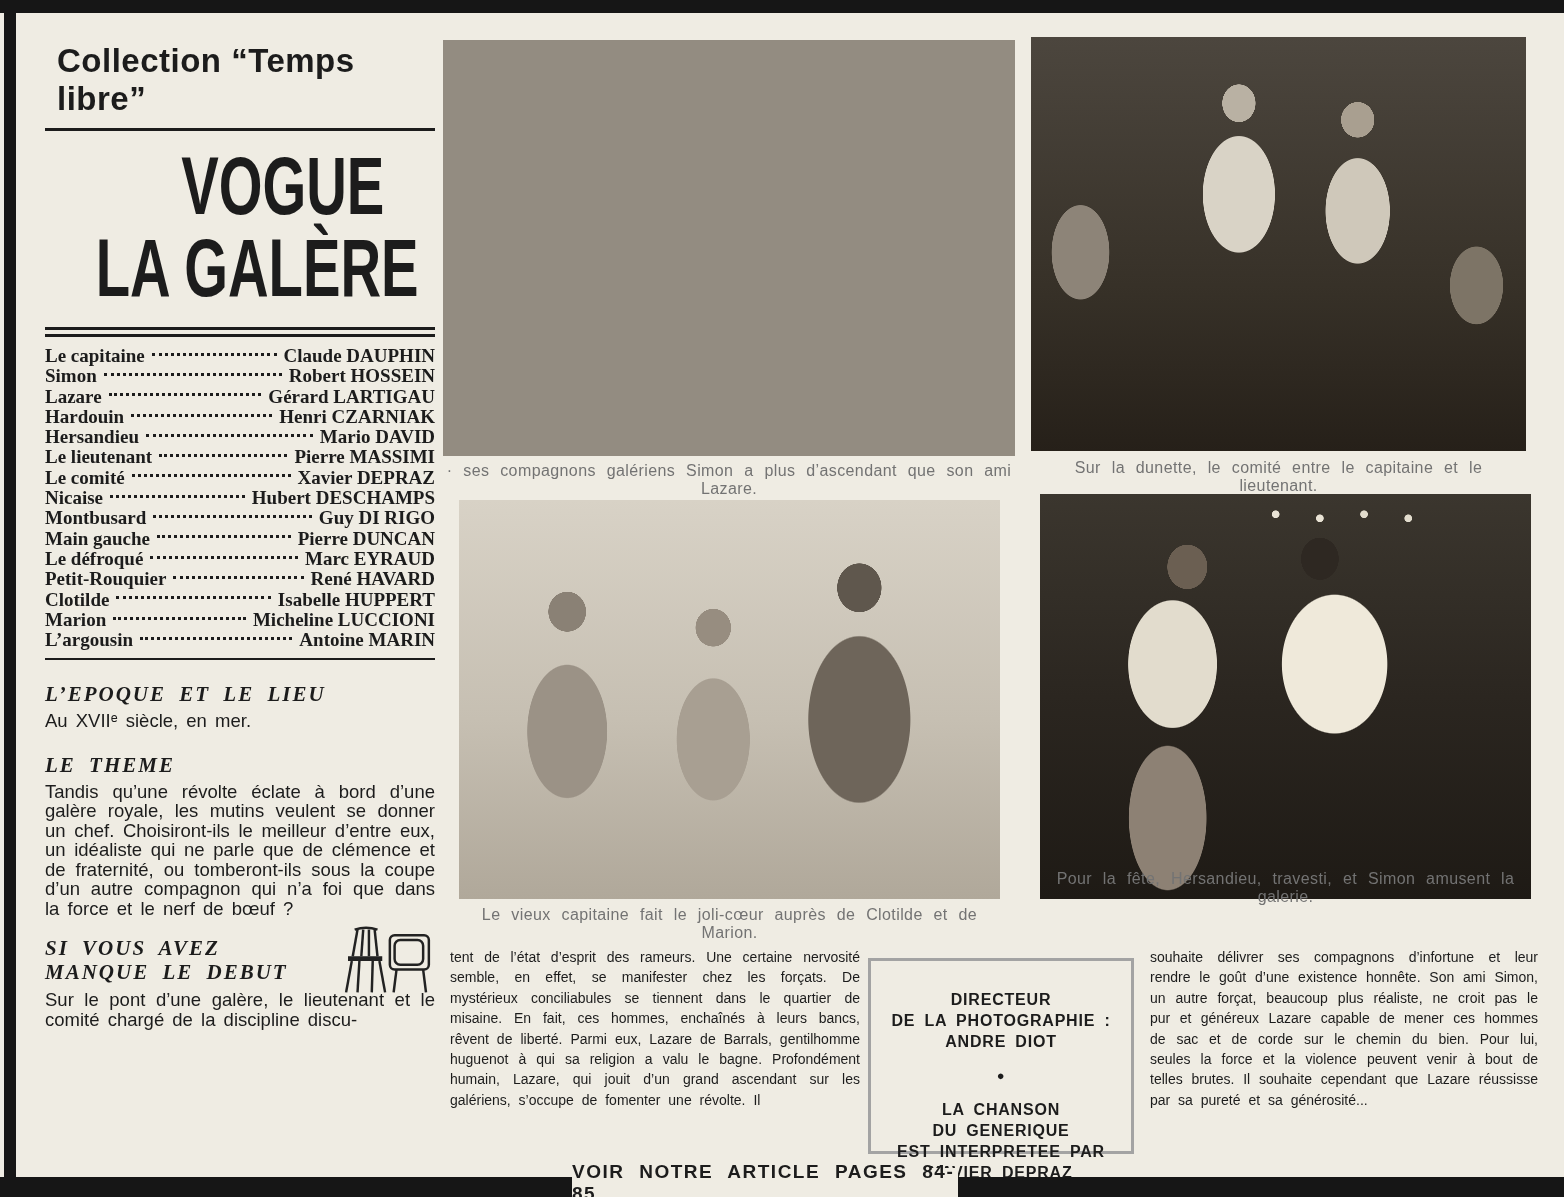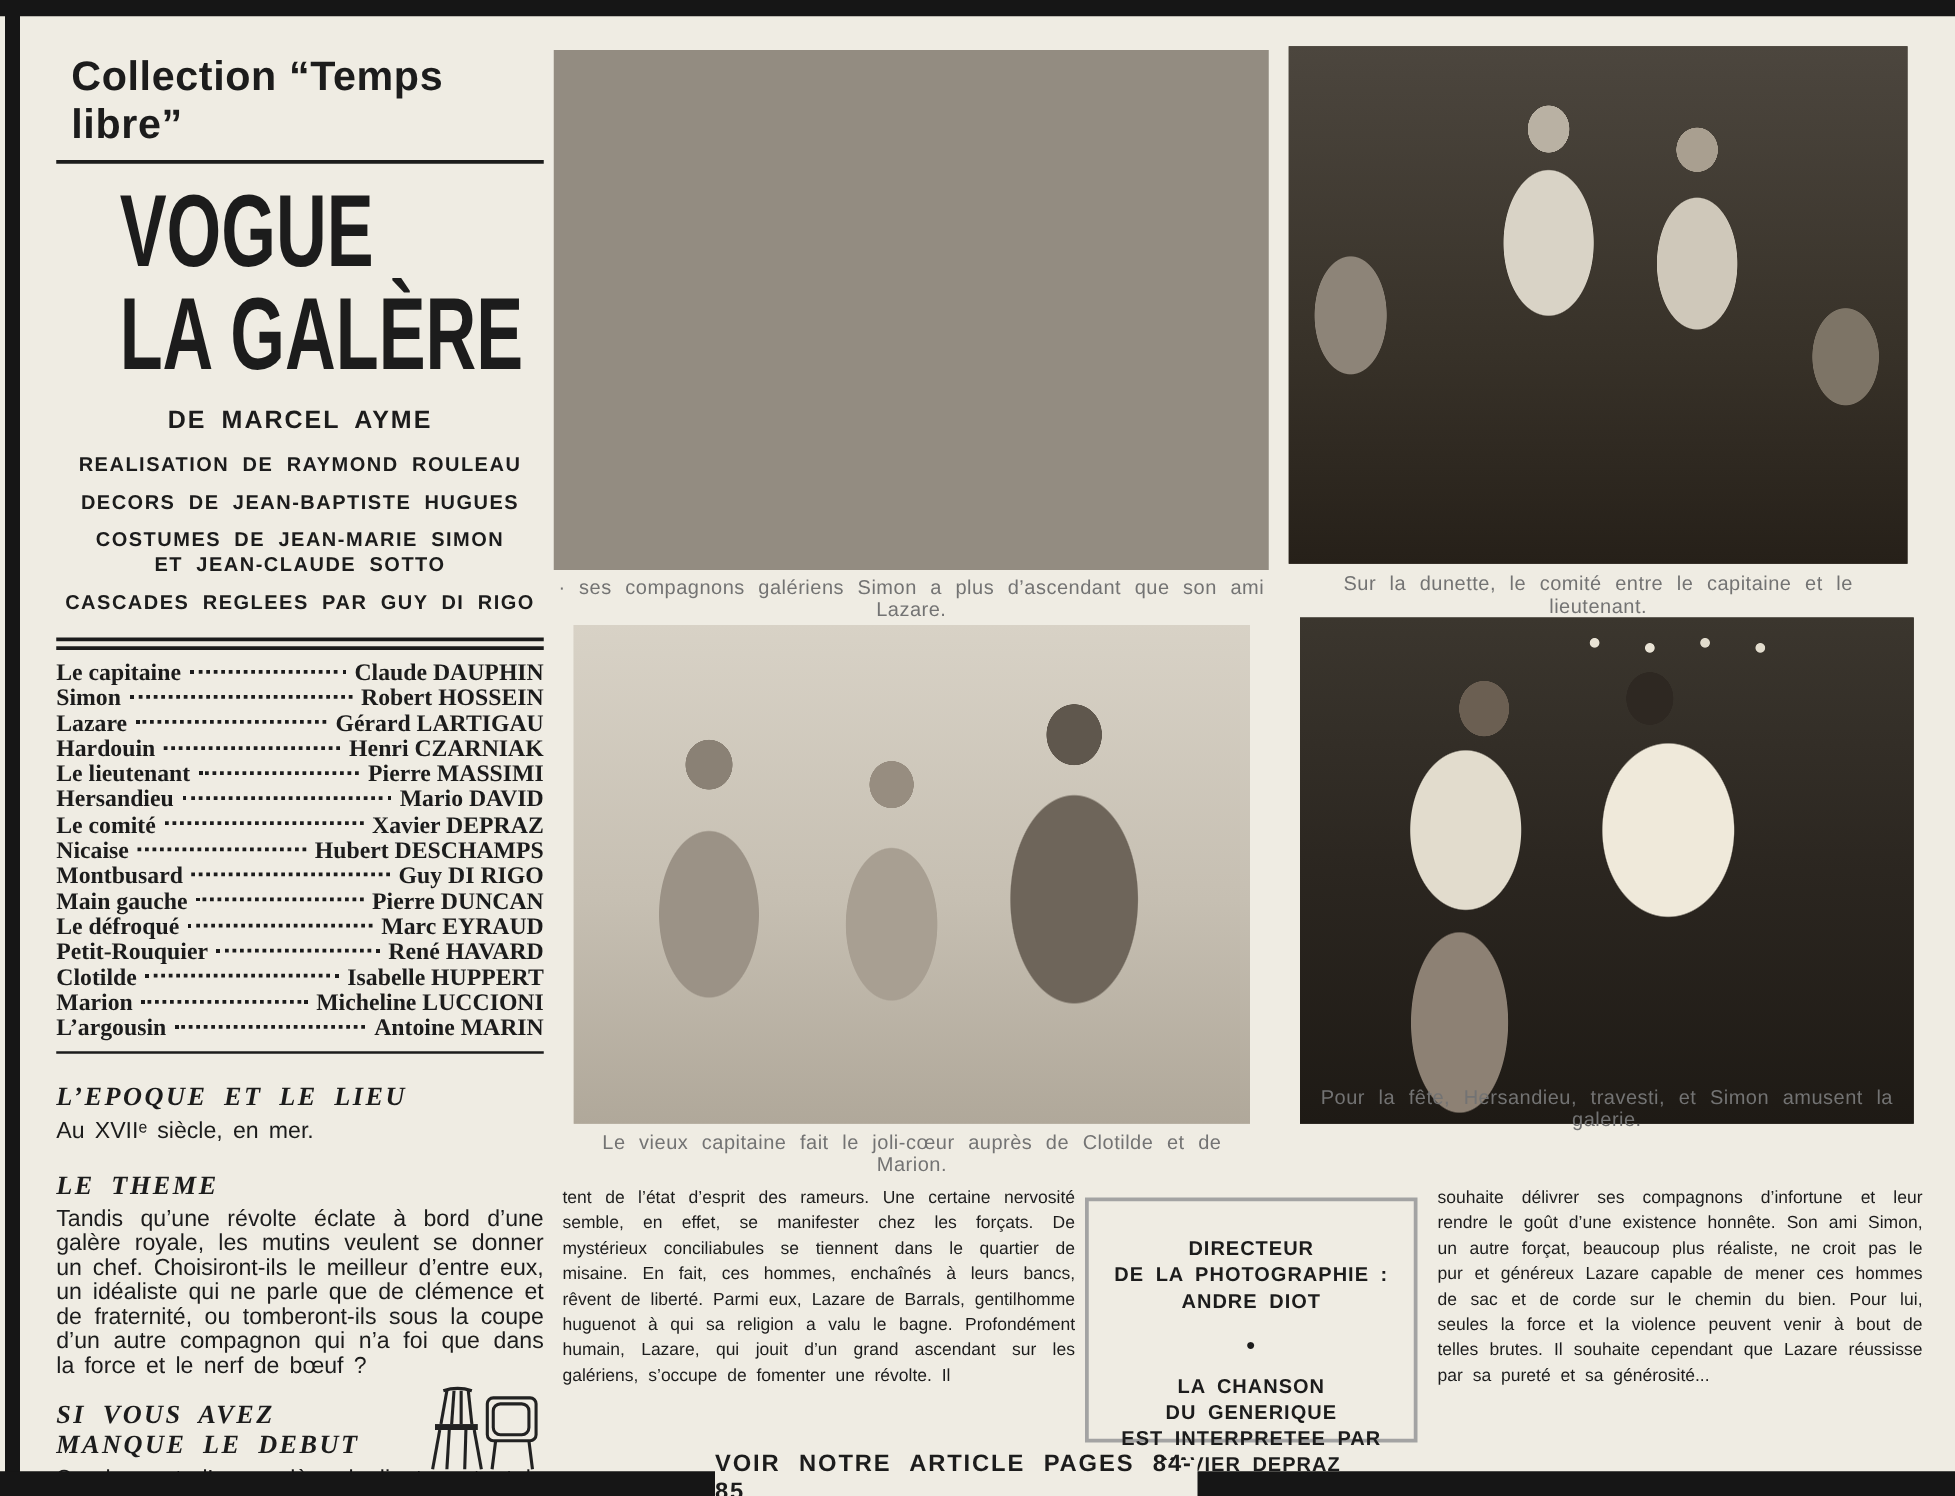--- a/index.html
+++ b/index.html
@@ -6,21 +6,21 @@
   .page{position:relative;width:1564px;height:1197px;background:#efece3;overflow:hidden;
         font-family:"Liberation Sans",sans-serif;color:#1c1c1c;}
   
   .bar-top{position:absolute;left:0;top:0;width:1564px;height:13px;background:#161616;}
   .bar-left{position:absolute;left:4px;top:10px;width:12px;height:1187px;background:#161616;}
 
   
   .left-col{position:absolute;left:45px;top:36px;width:390px;}
   .masthead{font-size:33px;font-weight:bold;letter-spacing:0.5px;padding:6px 0 10px 12px;
             border-bottom:3px solid #1c1c1c;}
-  .title-block{text-align:left;margin-top:14px;}
+  .title-block{text-align:right;margin-top:14px;}
   .title-line{display:block;font-weight:bold;font-size:76px;line-height:82px;white-space:nowrap;
               transform:scaleX(0.74) scaleY(1.08);transform-origin:50% 50%;}
   .credits{text-align:center;margin-top:16px;}
   .credit-line{font-weight:bold;font-size:16px;letter-spacing:1.2px;word-spacing:5px;margin:12px 0;}
   .credit-author{font-size:20px;letter-spacing:1.6px;margin-bottom:16px;}
   .rule-double{margin-top:18px;height:4px;border-top:3px solid #1c1c1c;border-bottom:3px solid #1c1c1c;}
   .cast{margin-top:9px;font-family:"Liberation Serif",serif;font-weight:bold;font-size:19px;}
   .cast-row{display:flex;align-items:center;line-height:20.3px;}
   .cast-leader{flex:1;border-bottom:3px dotted #1c1c1c;margin:0 7px 4px 7px;min-width:20px;}
   .cast-actor{white-space:nowrap;}
@@ -107,28 +107,20 @@
 <div class="page">
   <div class="bar-top"></div>
   <div class="bar-left"></div>
 
   <div class="left-col">
     <div class="masthead">Collection “Temps libre”</div>
     <div class="title-block">
       <span class="title-line">VOGUE</span>
       <span class="title-line">LA GALÈRE</span>
     </div>
-    <div class="credits">
-      <div class="credit-line credit-author">DE MARCEL AYME</div>
-      <div class="credit-line">REALISATION DE RAYMOND ROULEAU</div>
-      <div class="credit-line">DECORS DE JEAN-BAPTISTE HUGUES</div>
-      <div class="credit-line" style="margin-bottom:2px;">COSTUMES DE JEAN-MARIE SIMON</div>
-      <div class="credit-line" style="margin-top:2px;">ET JEAN-CLAUDE SOTTO</div>
-      <div class="credit-line">CASCADES REGLEES PAR GUY DI RIGO</div>
-    </div>
     <div class="rule-double"></div>
 
     <div class="cast">
       <div class="cast-row">
           <span>Le capitaine</span>
           <span class="cast-leader"></span>
           <span class="cast-actor">Claude DAUPHIN</span>
         </div>
       <div class="cast-row">
           <span>Simon</span>
@@ -139,28 +131,28 @@
           <span>Lazare</span>
           <span class="cast-leader"></span>
           <span class="cast-actor">Gérard LARTIGAU</span>
         </div>
       <div class="cast-row">
           <span>Hardouin</span>
           <span class="cast-leader"></span>
           <span class="cast-actor">Henri CZARNIAK</span>
         </div>
       <div class="cast-row">
+          <span>Hersandieu</span>
+          <span class="cast-leader"></span>
+          <span class="cast-actor">Mario DAVID</span>
+        </div>
+      <div class="cast-row">
           <span>Le lieutenant</span>
           <span class="cast-leader"></span>
           <span class="cast-actor">Pierre MASSIMI</span>
-        </div>
-      <div class="cast-row">
-          <span>Hersandieu</span>
-          <span class="cast-leader"></span>
-          <span class="cast-actor">Mario DAVID</span>
         </div>
       <div class="cast-row">
           <span>Le comité</span>
           <span class="cast-leader"></span>
           <span class="cast-actor">Xavier DEPRAZ</span>
         </div>
       <div class="cast-row">
           <span>Nicaise</span>
           <span class="cast-leader"></span>
           <span class="cast-actor">Hubert DESCHAMPS</span>

